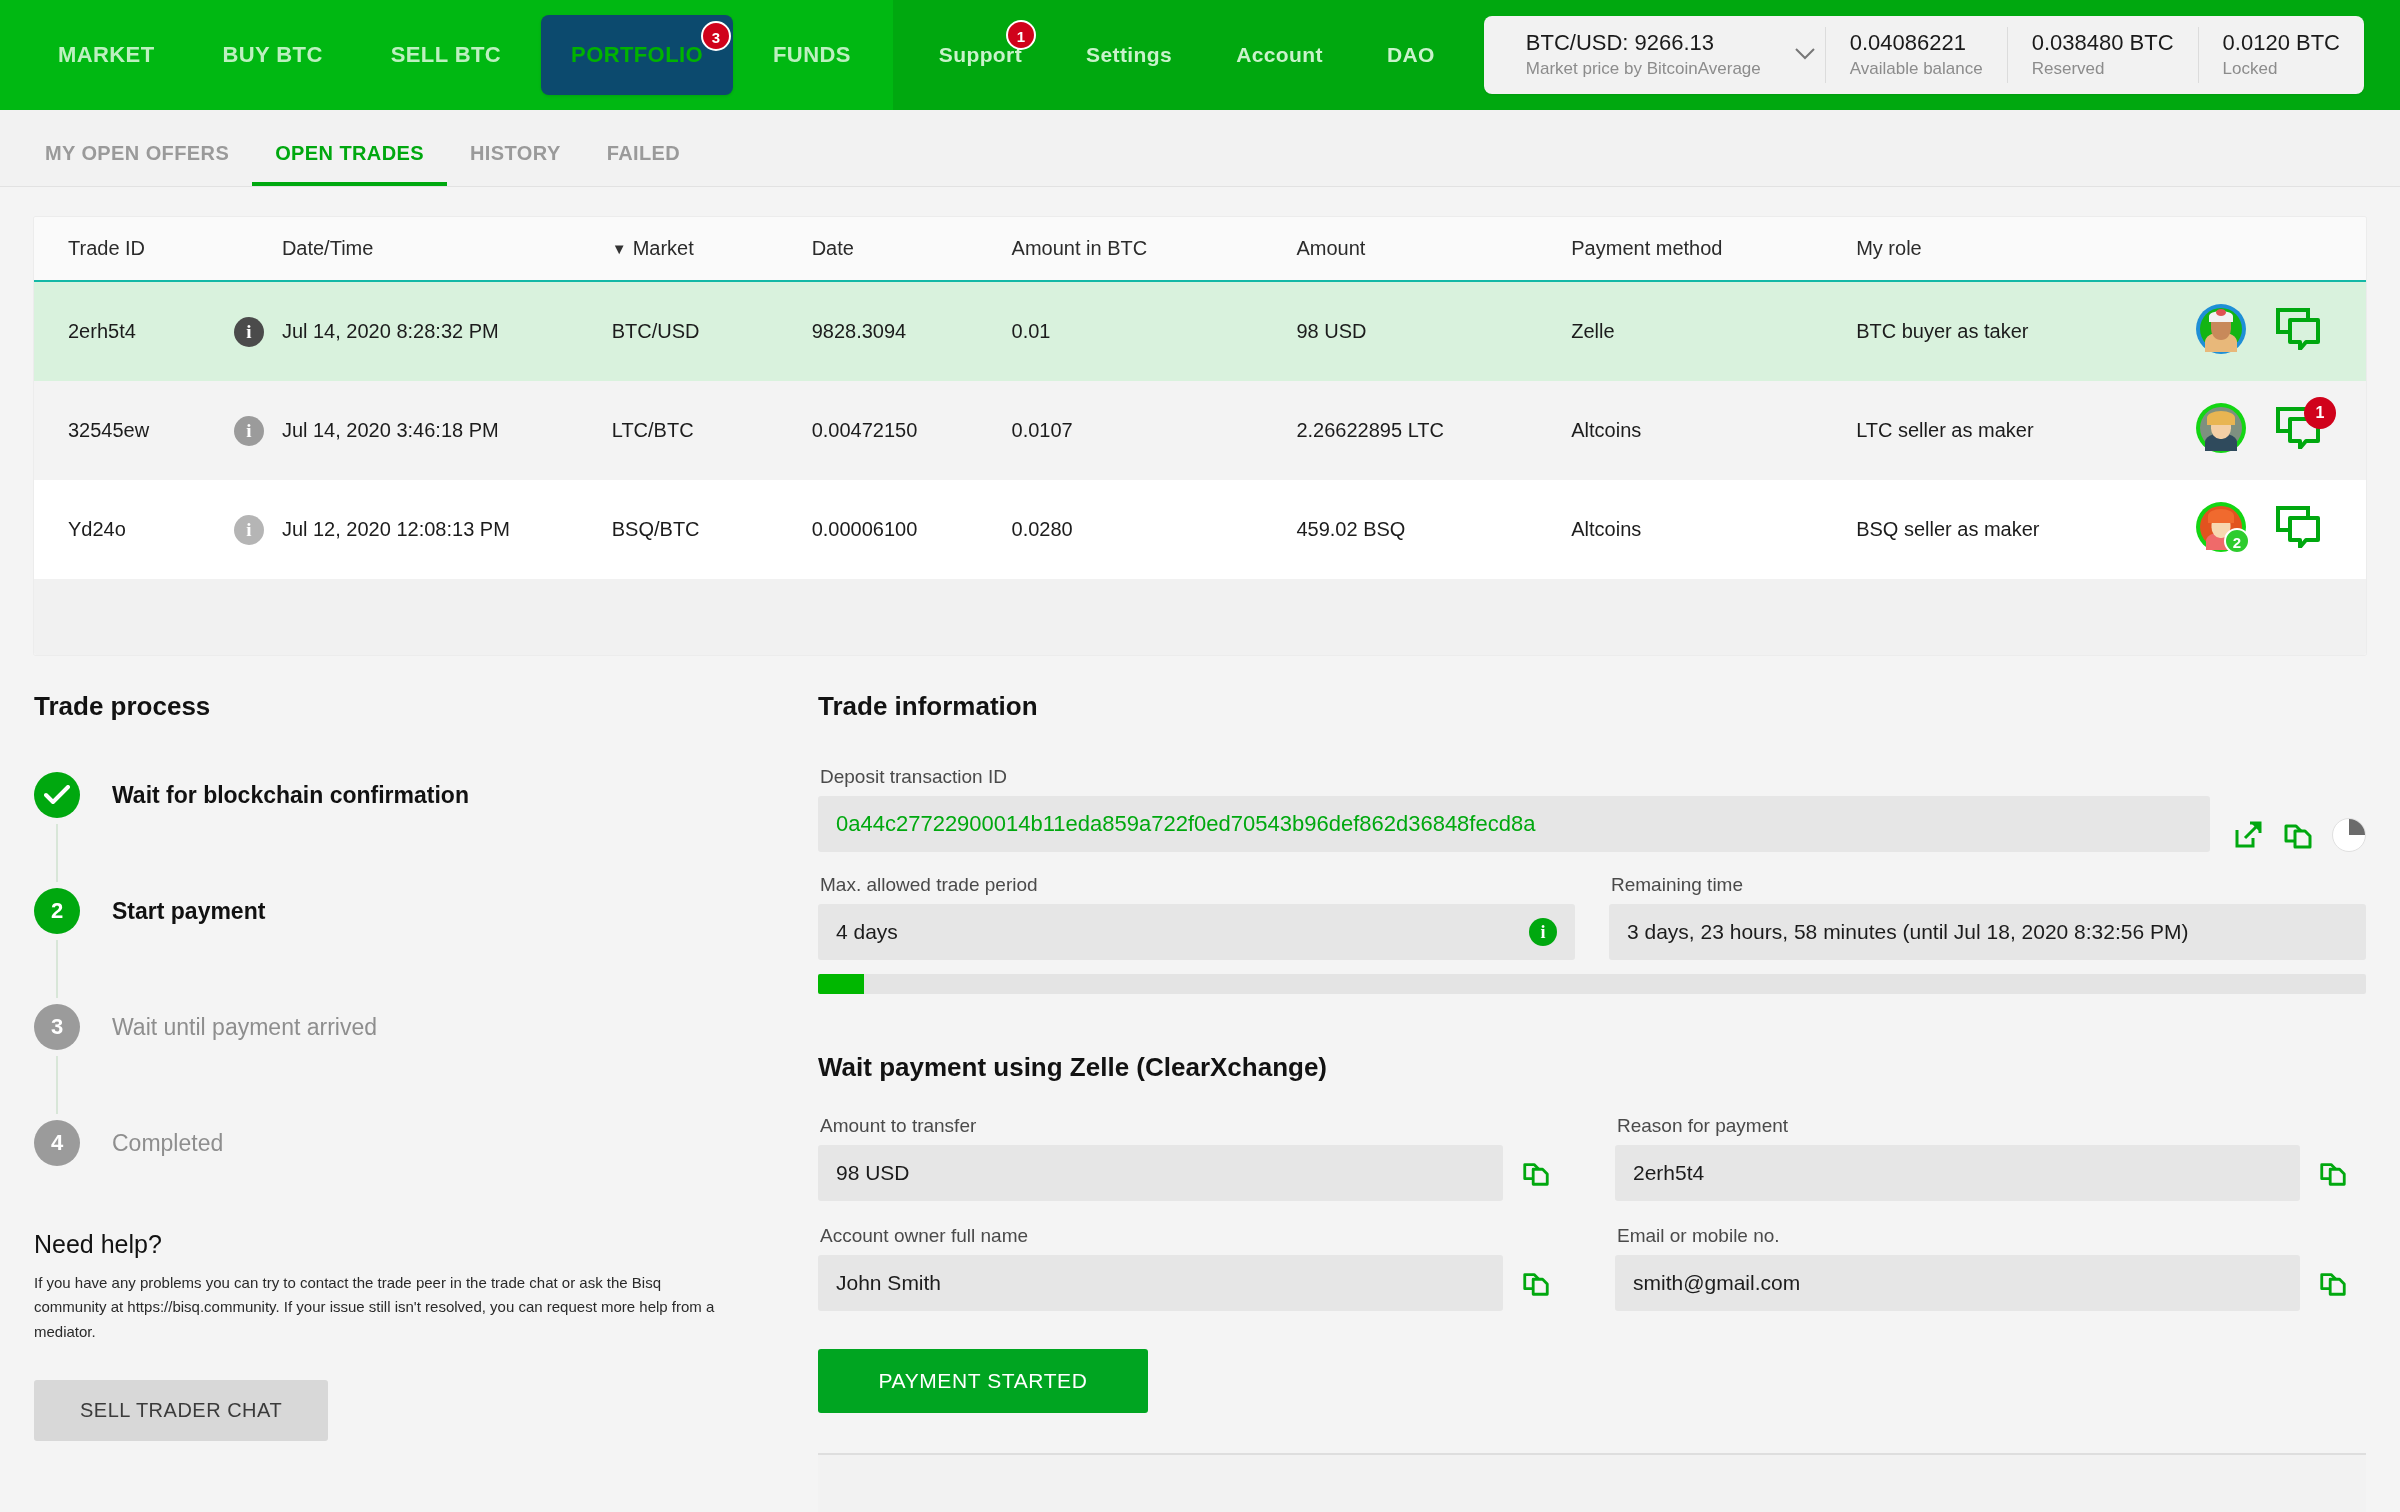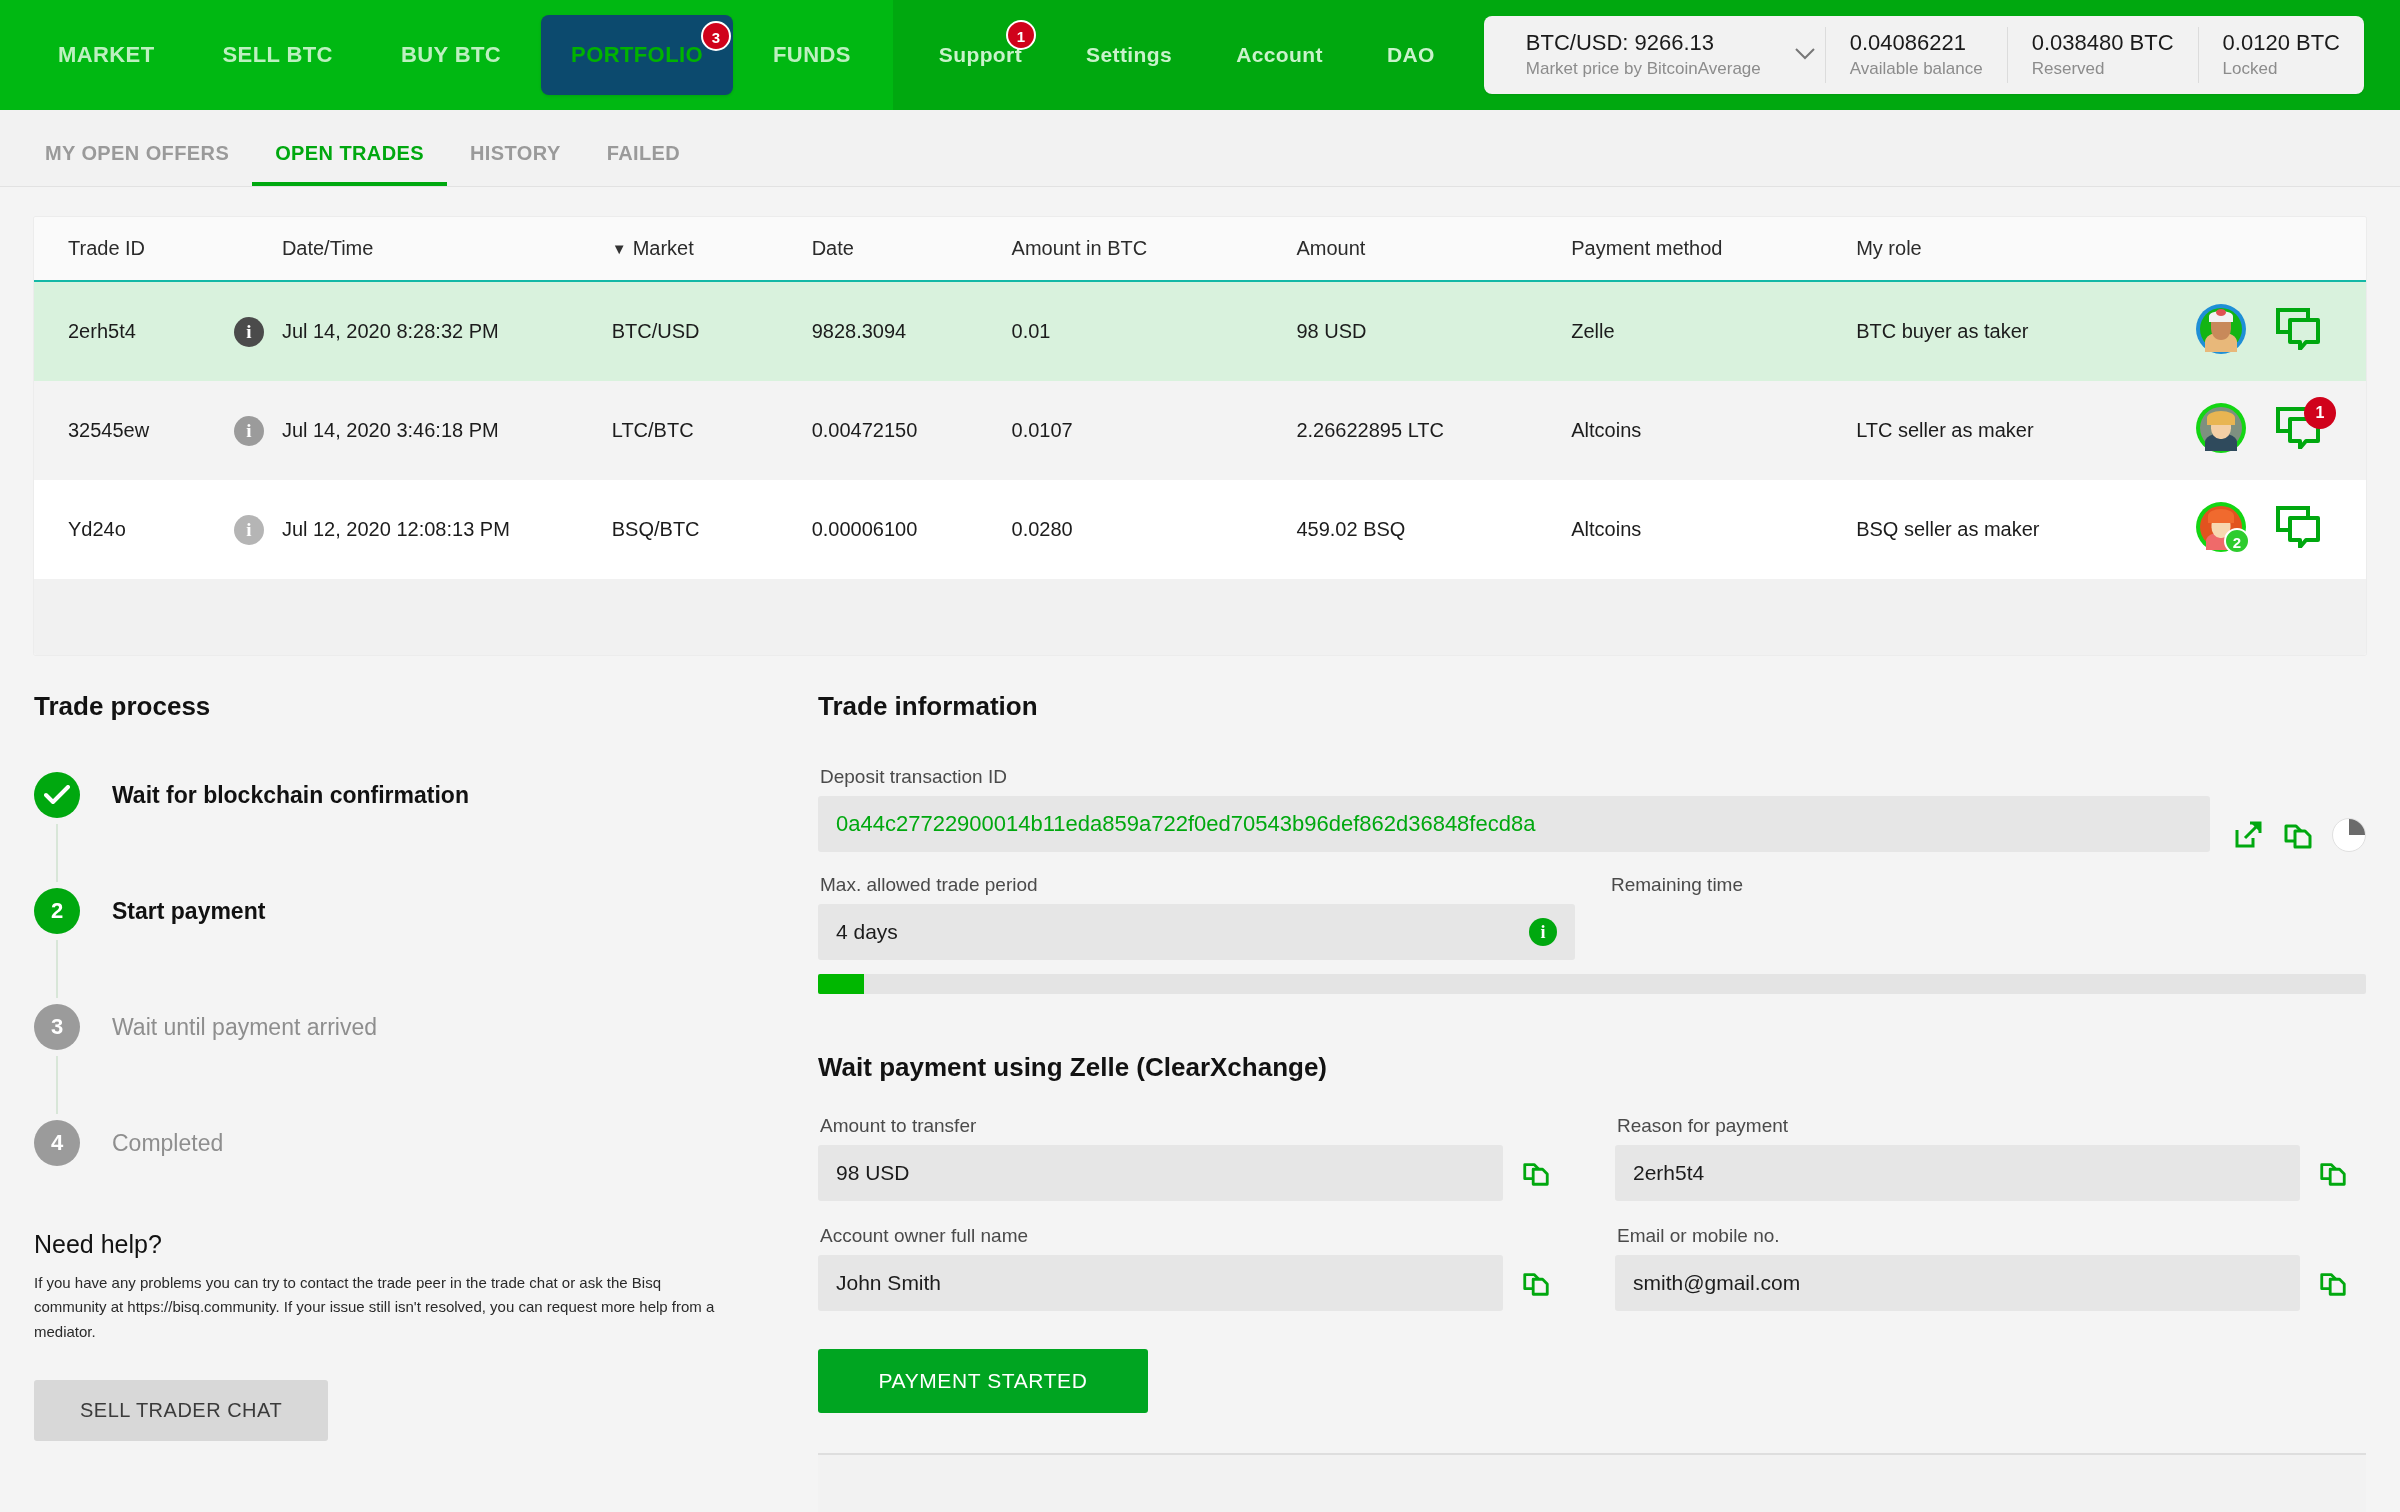--- a/index.html
+++ b/index.html
@@ -322,22 +322,22 @@
   }
   .hr-light { margin-top: 40px; border-top: 2px solid #dedede; }
   .tail-panel { height: 300px; background: #f2f2f2; }
 </style>
 </head>
 <body>
 
 <div class="topnav">
   <div class="nav-left">
     <div class="nav-item">MARKET</div>
+    <div class="nav-item">BUY BTC</div>
     <div class="nav-item">SELL BTC</div>
-    <div class="nav-item">BUY BTC</div>
     <div class="nav-item active-tile">
       <span>PORTFOLIO</span>
       <span class="badge tile-badge">3</span>
     </div>
     <div class="nav-item">FUNDS</div>
   </div>
 
   <div class="nav-right-group">
     <div class="nav-item secondary">
       <span>Support</span>
@@ -577,20 +577,21 @@
     <div class="two-col">
       <div>
         <div class="field-label">Max. allowed trade period</div>
         <div class="field-box">
           <span style="flex:1">4 days</span>
           <span class="info-green">i</span>
         </div>
       </div>
       <div>
         <div class="field-label">Remaining time</div>
+        <div class="field-box">3 days, 23 hours, 58 minutes (until Jul 18, 2020 8:32:56 PM)</div>
       </div>
     </div>
 
     <div class="progress-track">
       <div class="progress-fill" id="progress-fill" style="width: 3%;"></div>
     </div>
 
     <h3 class="subsection">Wait payment using Zelle (ClearXchange)</h3>
 
     <div class="pay-grid">

